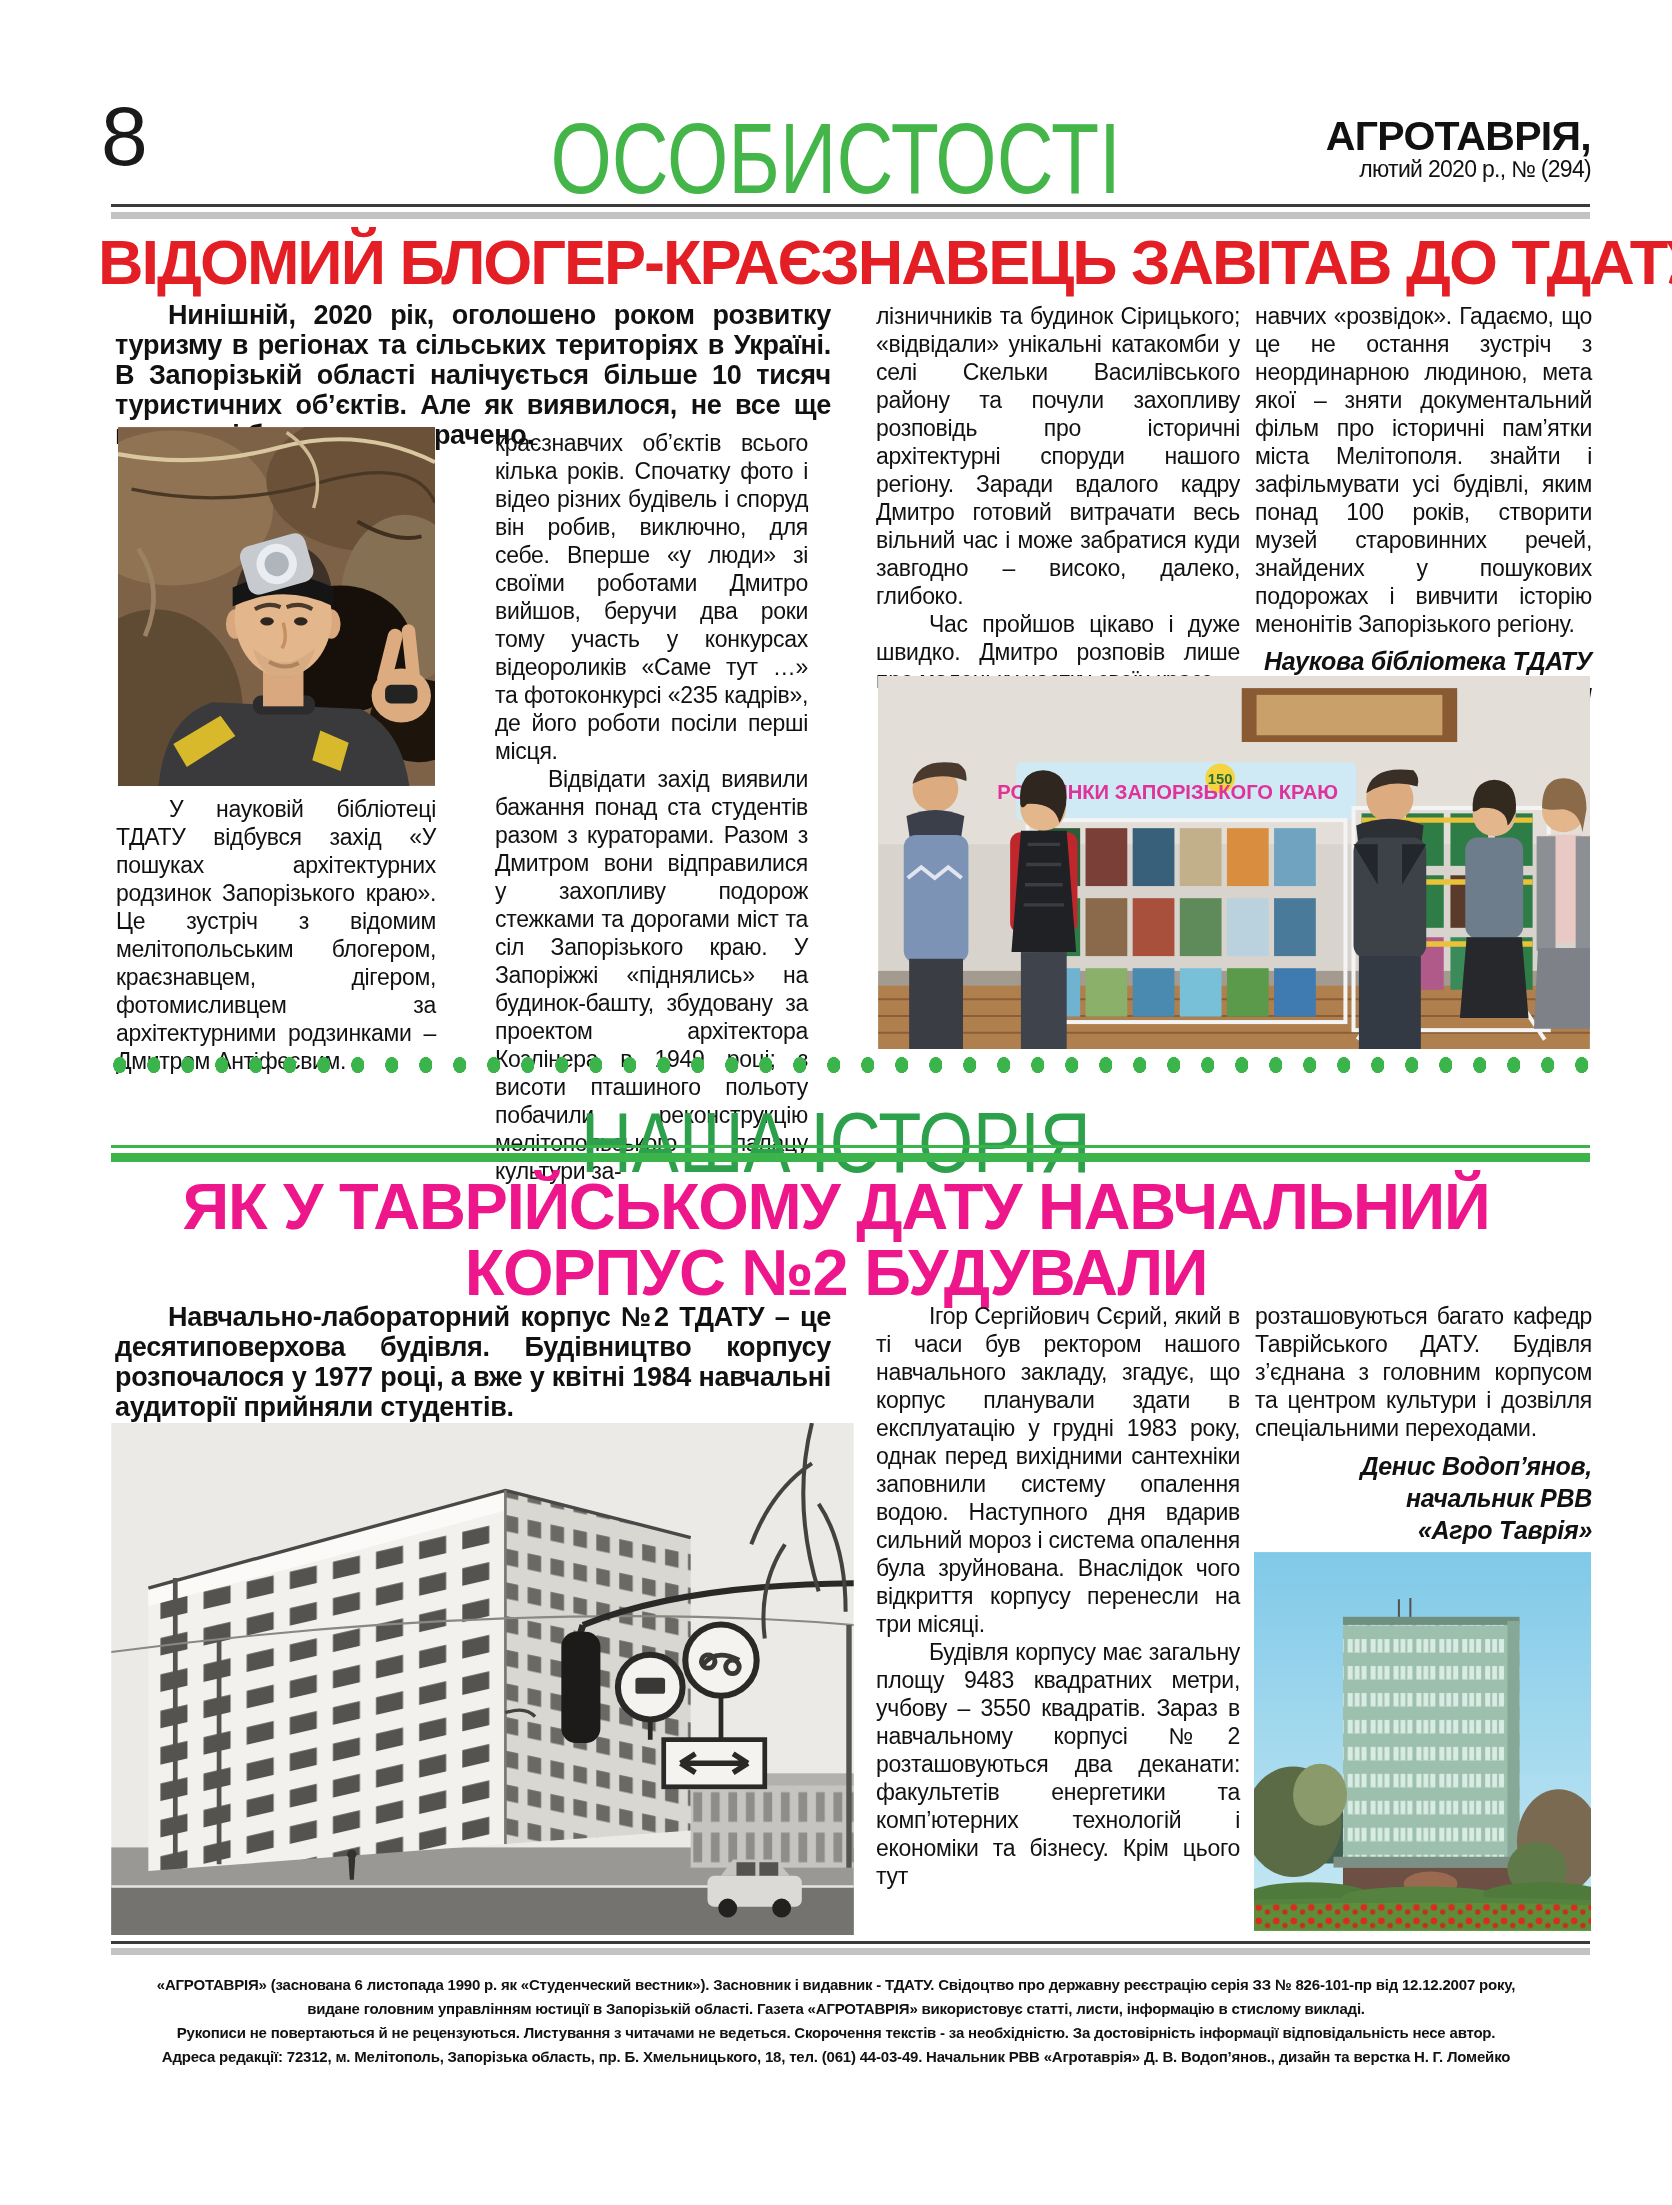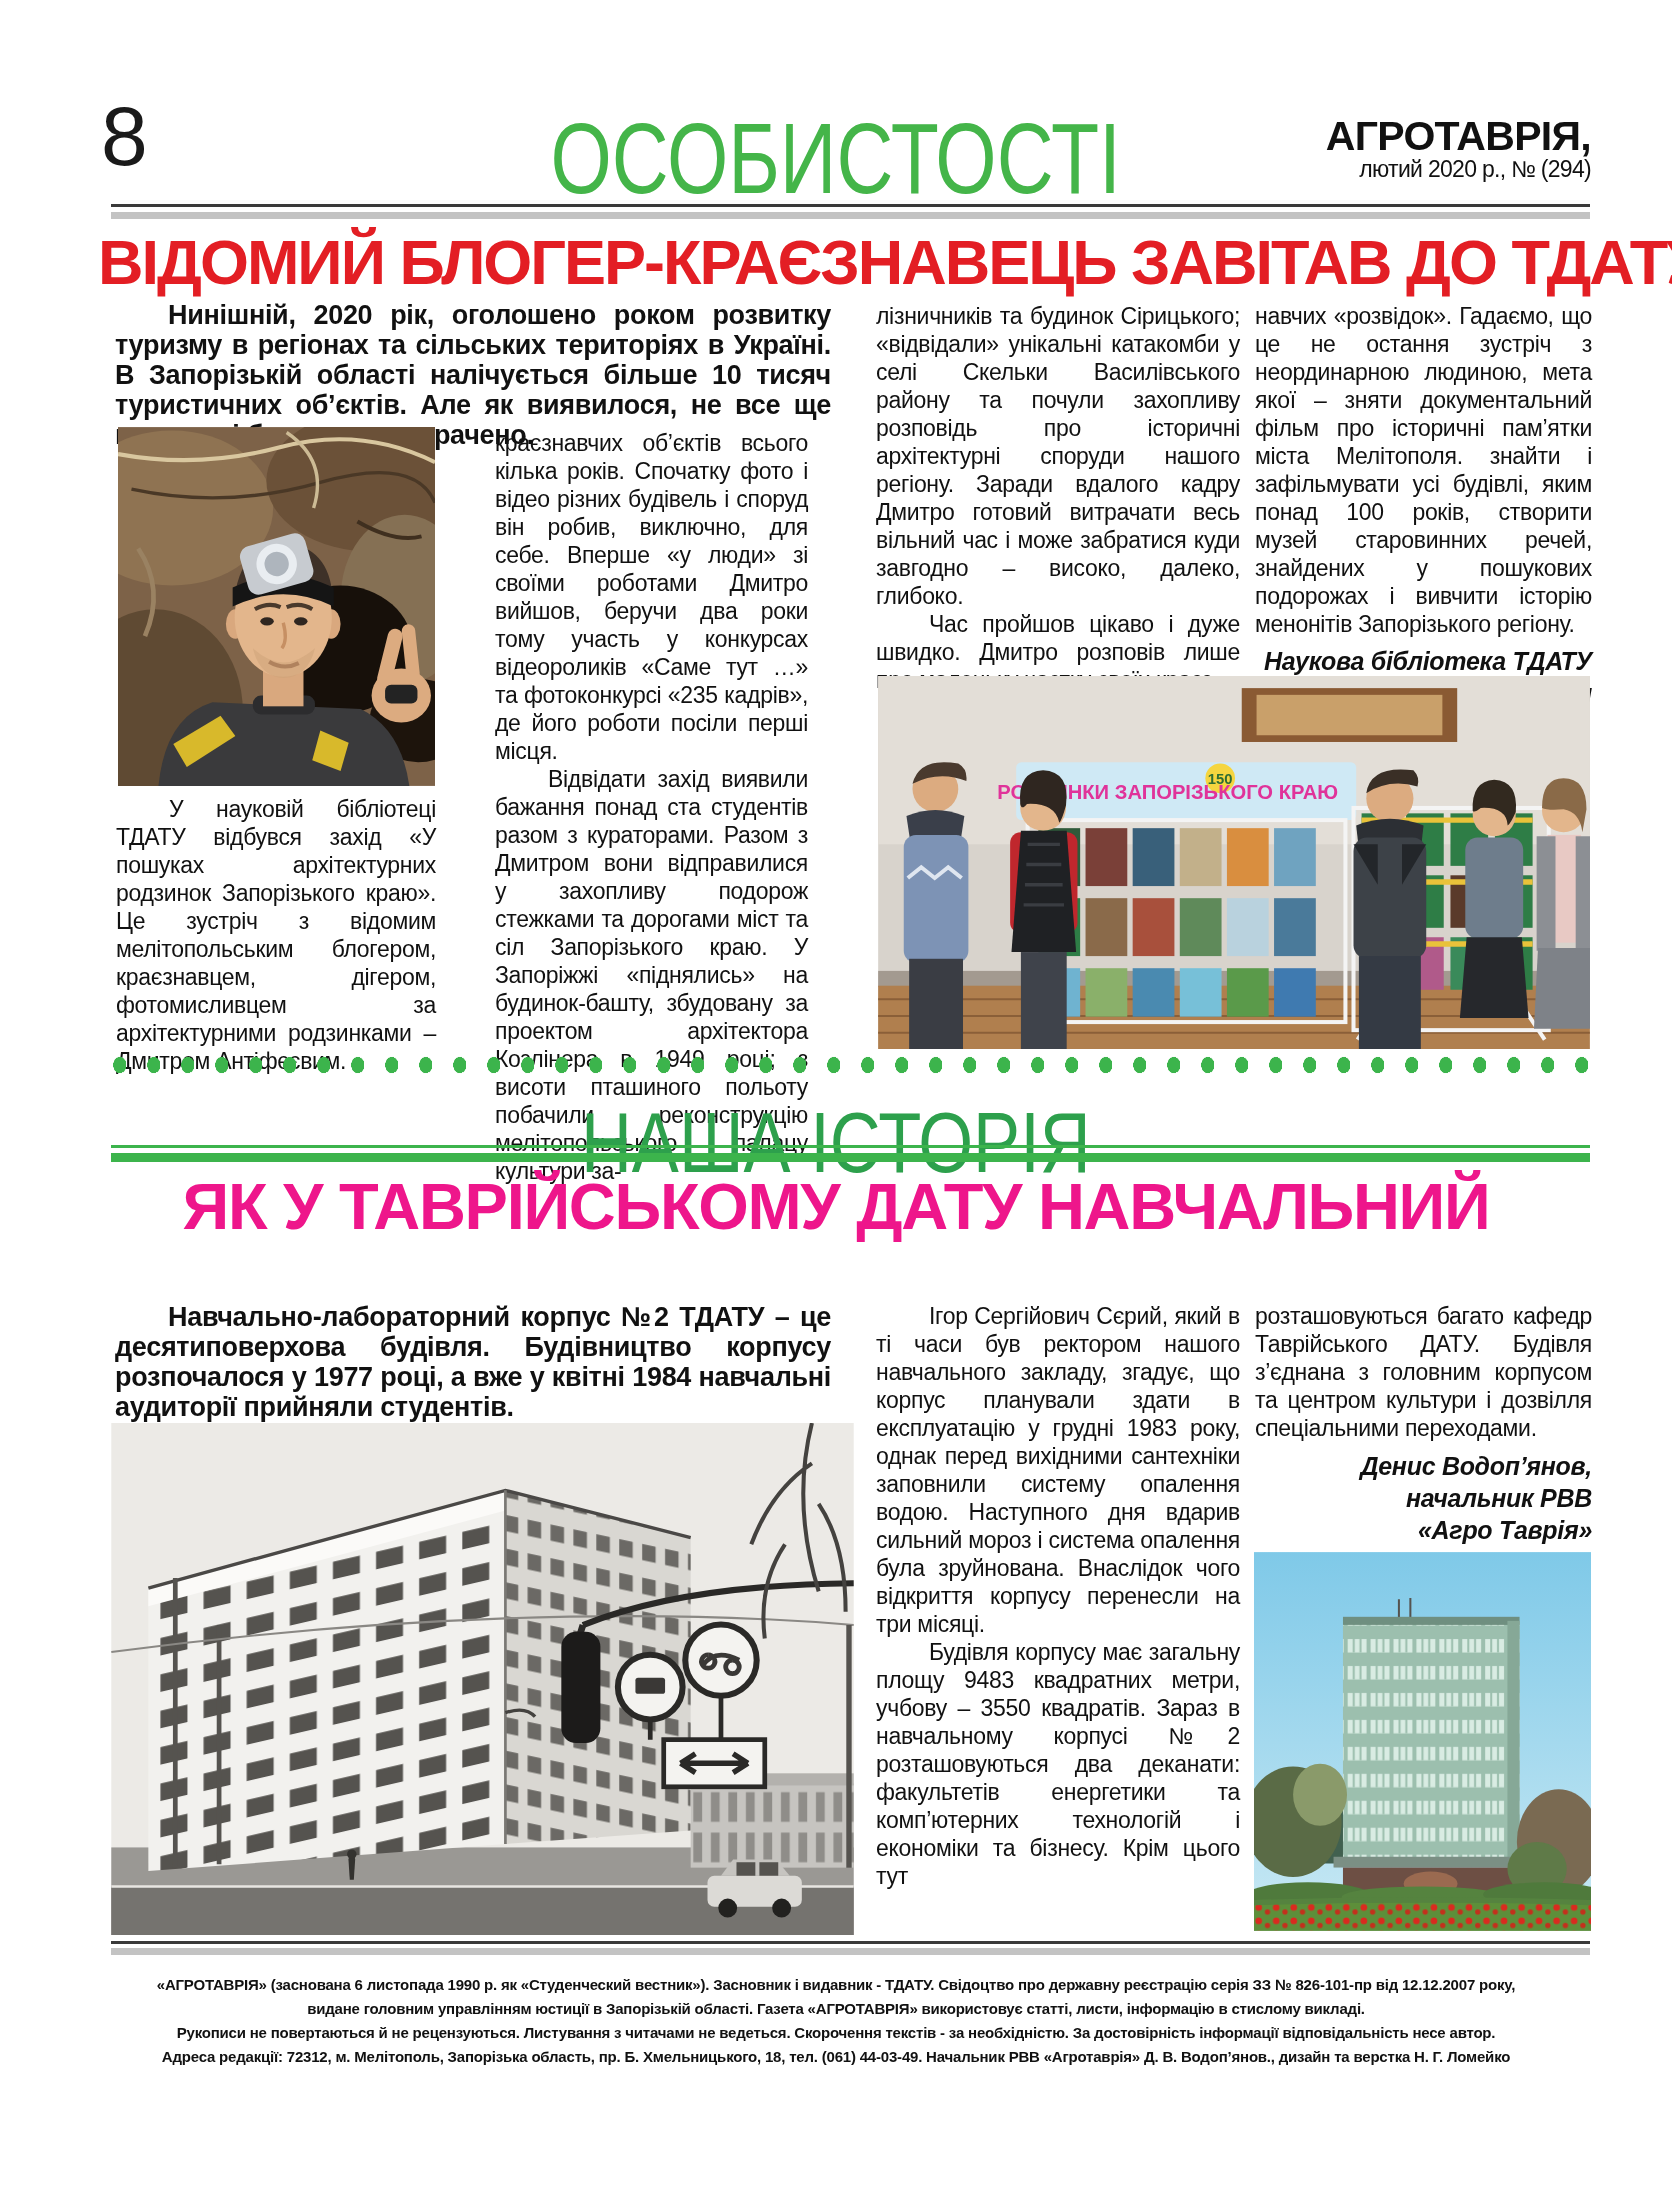--- a/index.html
+++ b/index.html
@@ -222,20 +222,21 @@
 
   <div class="abs dots" style="left:111px;top:1056px;width:1479px;"></div>
 
   <div class="abs center-wrap" style="left:115px;top:1093px;width:1442px;">
     <span class="kicker2">НАША ІСТОРІЯ</span>
   </div>
   <div class="abs rule-green-a" style="left:111px;top:1145px;width:1479px;"></div>
   <div class="abs rule-green-b" style="left:111px;top:1153px;width:1479px;"></div>
 
   <div class="abs hl-pink" style="left:98px;top:1169px;width:1476px;">ЯК У ТАВРІЙСЬКОМУ ДАТУ НАВЧАЛЬНИЙ</div>
+  <div class="abs hl-pink" style="left:98px;top:1235px;width:1476px;">КОРПУС №2 БУДУВАЛИ</div>
 
   <div class="abs lead" style="left:115px;top:1302px;width:716px;">
     <p class="ind">Навчально-лабораторний корпус №2 ТДАТУ – це десятиповерхова будівля. Будівництво корпусу розпочалося у 1977 році, а вже у квітні  1984 навчальні аудиторії прийняли студентів.</p>
   </div>
 
   <div class="abs" style="left:111px;top:1423px;width:743px;height:512px;">
     <svg class="photo" width="743" height="512" viewBox="0 0 1102 760">
       <defs>
         <pattern id="winL" width="64" height="54" patternUnits="userSpaceOnUse" patternTransform="skewY(-13)">
           <rect width="64" height="54" fill="#f2f1ee"></rect>

